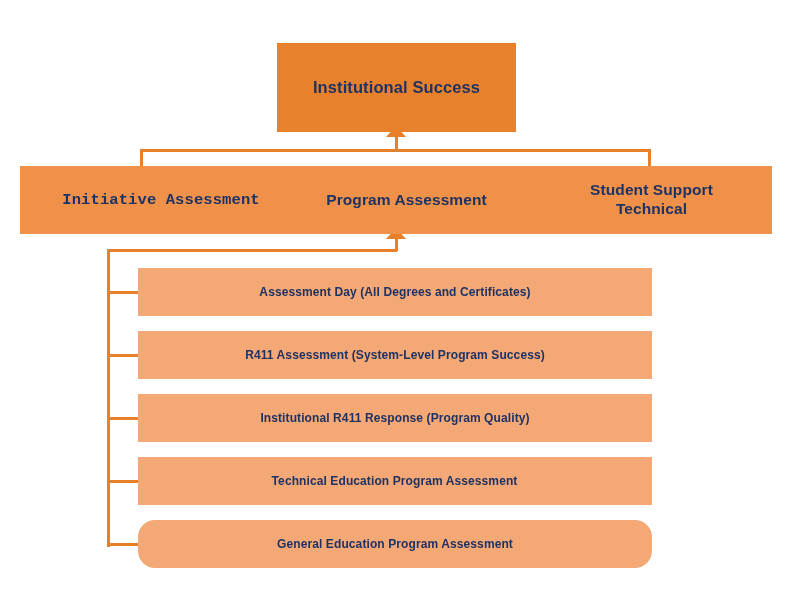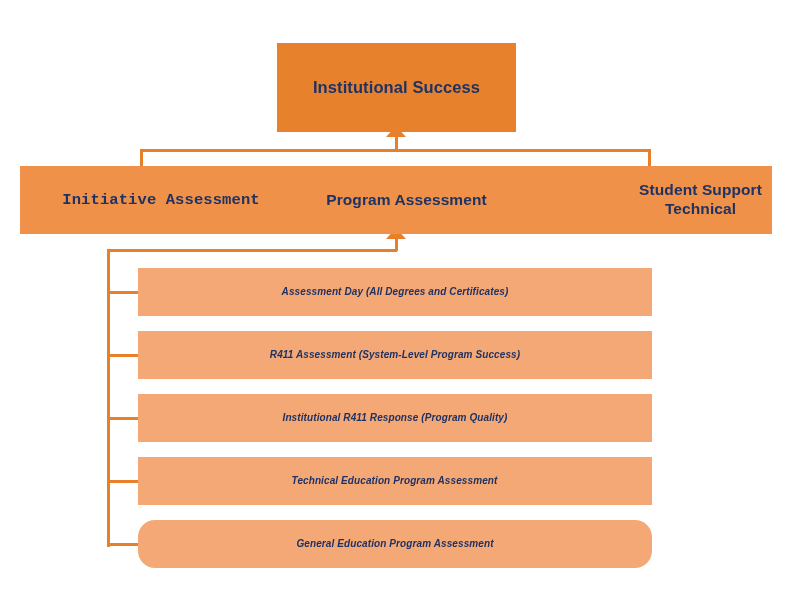--- a/index.html
+++ b/index.html
@@ -42,30 +42,29 @@
 
   
   .node-l2 {
     top: 166px;
     height: 68px;
     background: #ef9148;
     font-size: 15.5px;
   }
   .node-l2.n1 { left: 20px;  width: 282px; font-family: Liberation Mono, monospace; }
   .node-l2.n2 { left: 277px; width: 259px; }
-  .node-l2.n3 { left: 531px; width: 241px; justify-content: flex-end; }
+  .node-l2.n3 { left: 531px; width: 241px; }
 
   
   .node-l3 {
     left: 138px;
     width: 514px;
     height: 48px;
     background: #f4a875;
-    font-size: 10px;
-    font-style: italic;
+    font-size: 12px;
   }
   .node-l3.r0 { top: 268px; }
   .node-l3.r1 { top: 331px; }
   .node-l3.r2 { top: 394px; }
   .node-l3.r3 { top: 457px; padding-left: 9px; }
   .node-l3.r4 { top: 520px; border-radius: 17px; }
 
   
   .conn {
     position: absolute;

